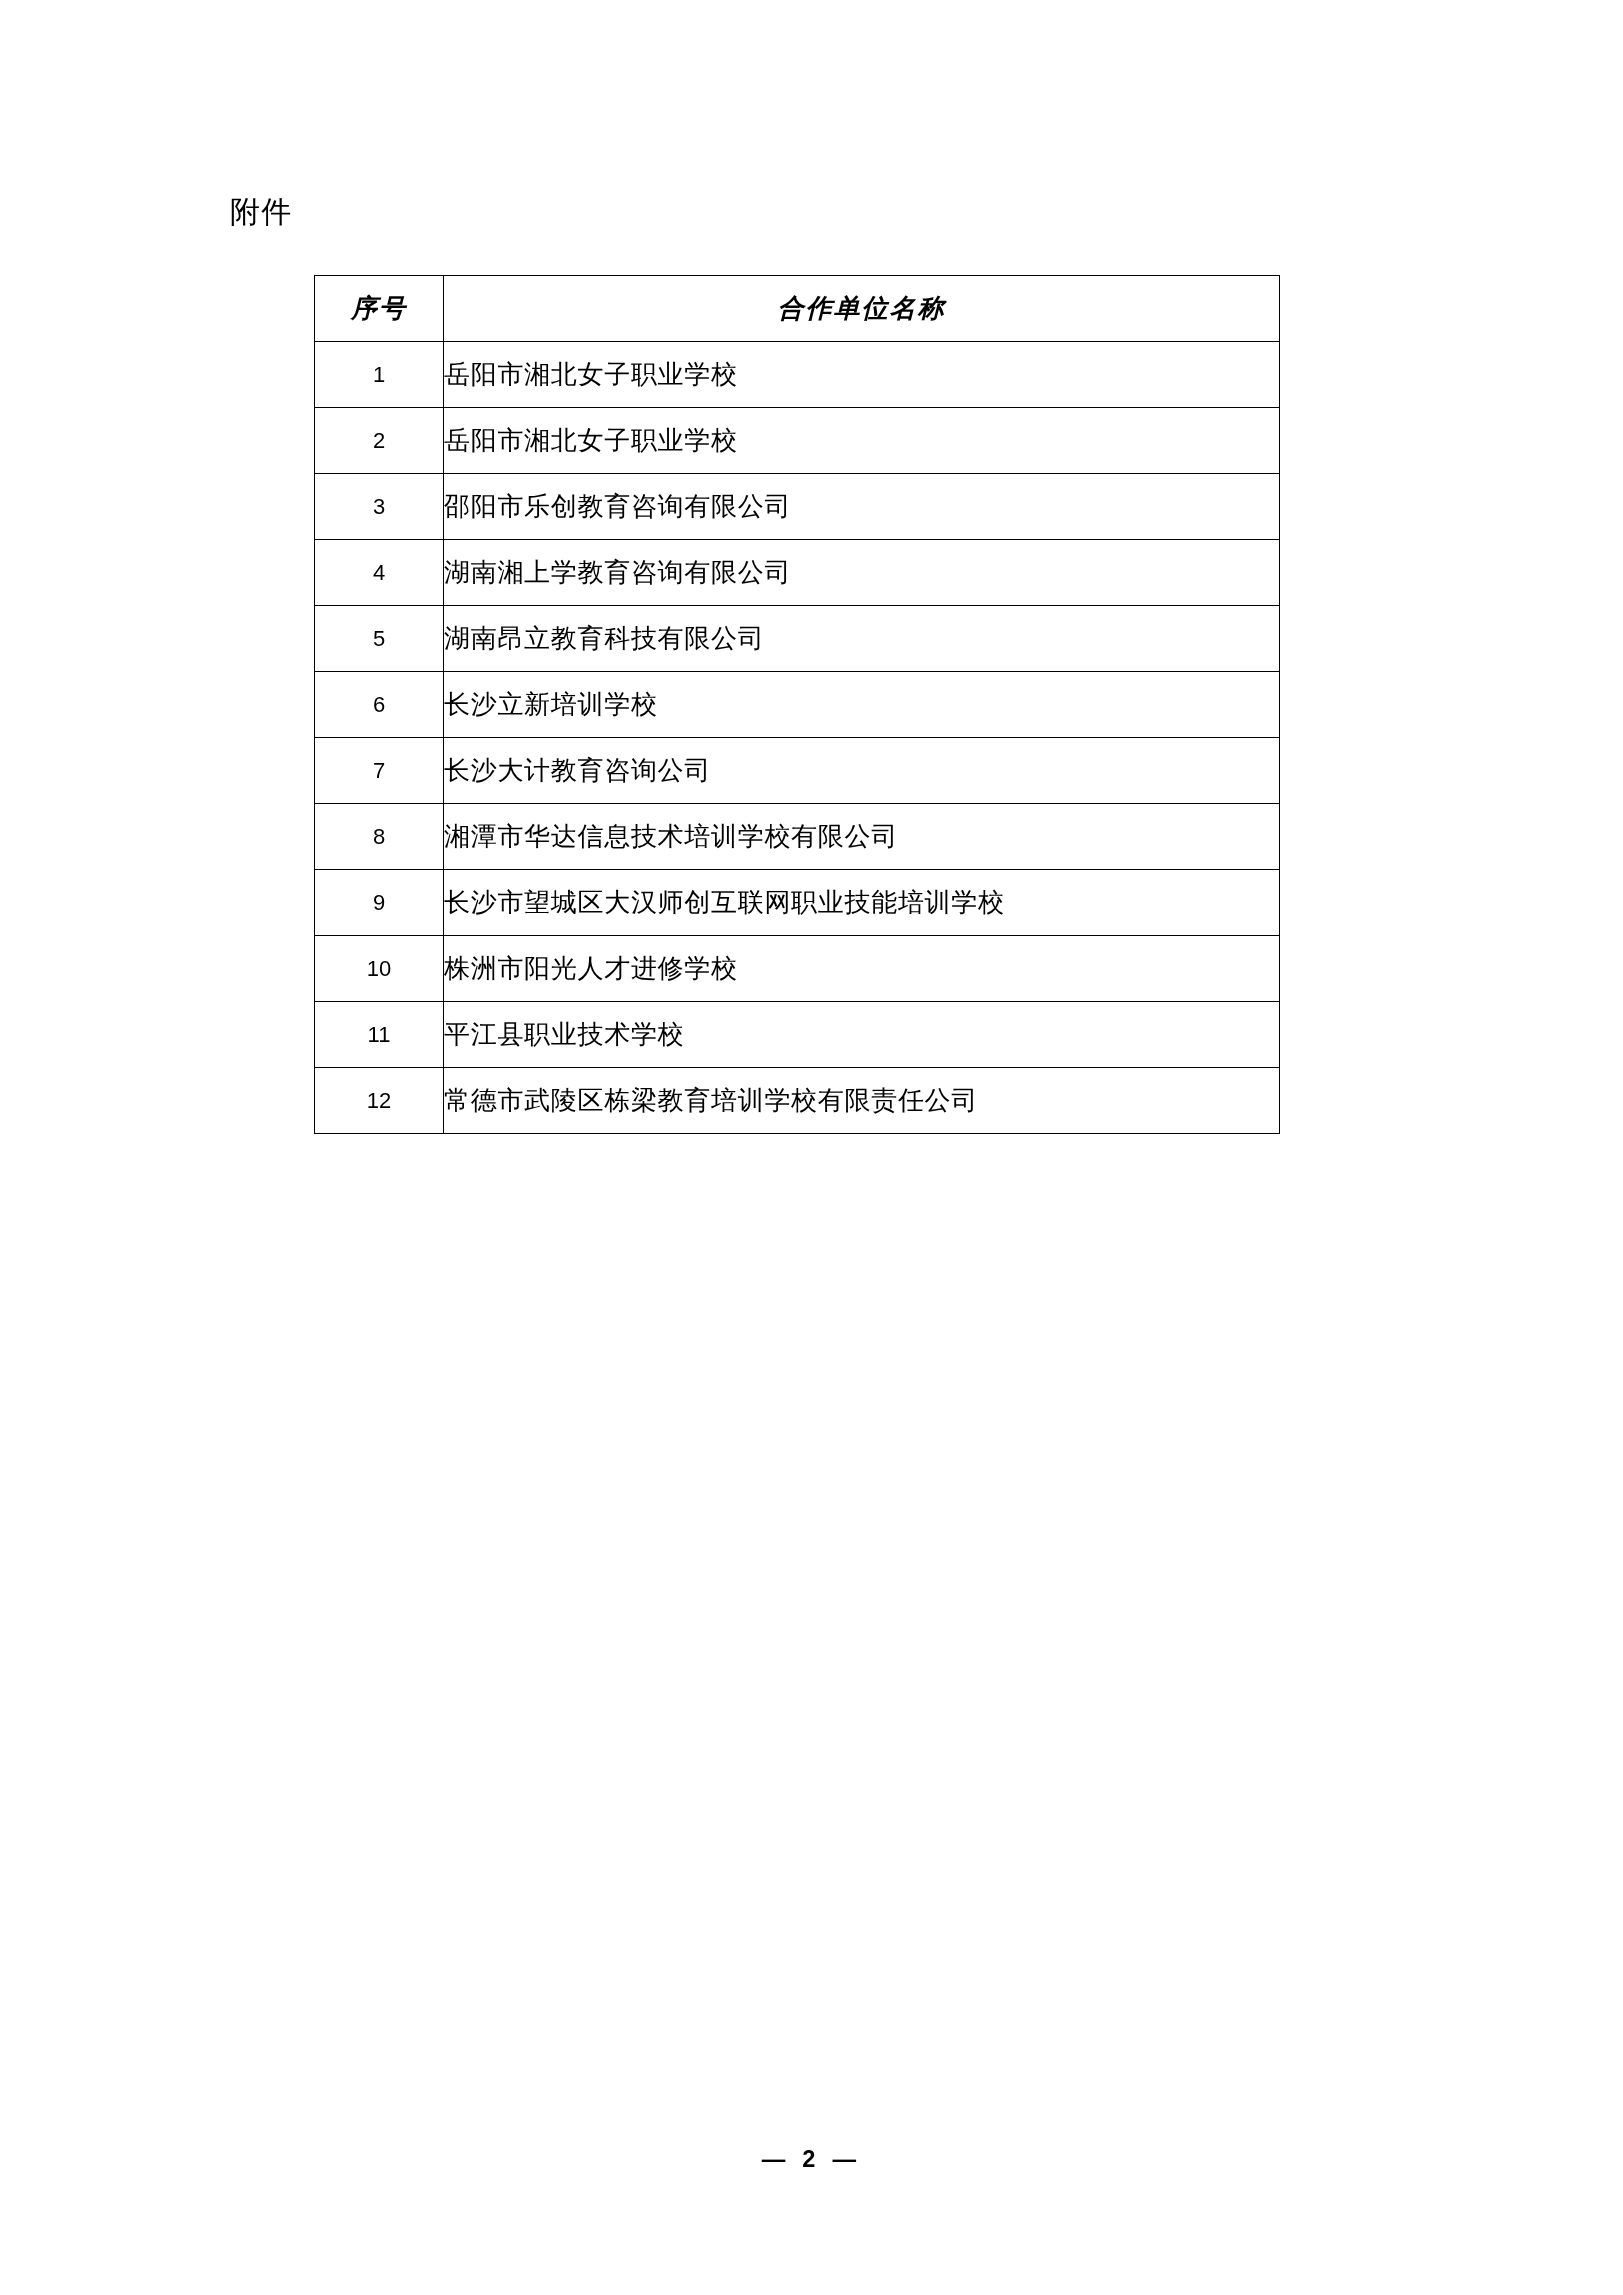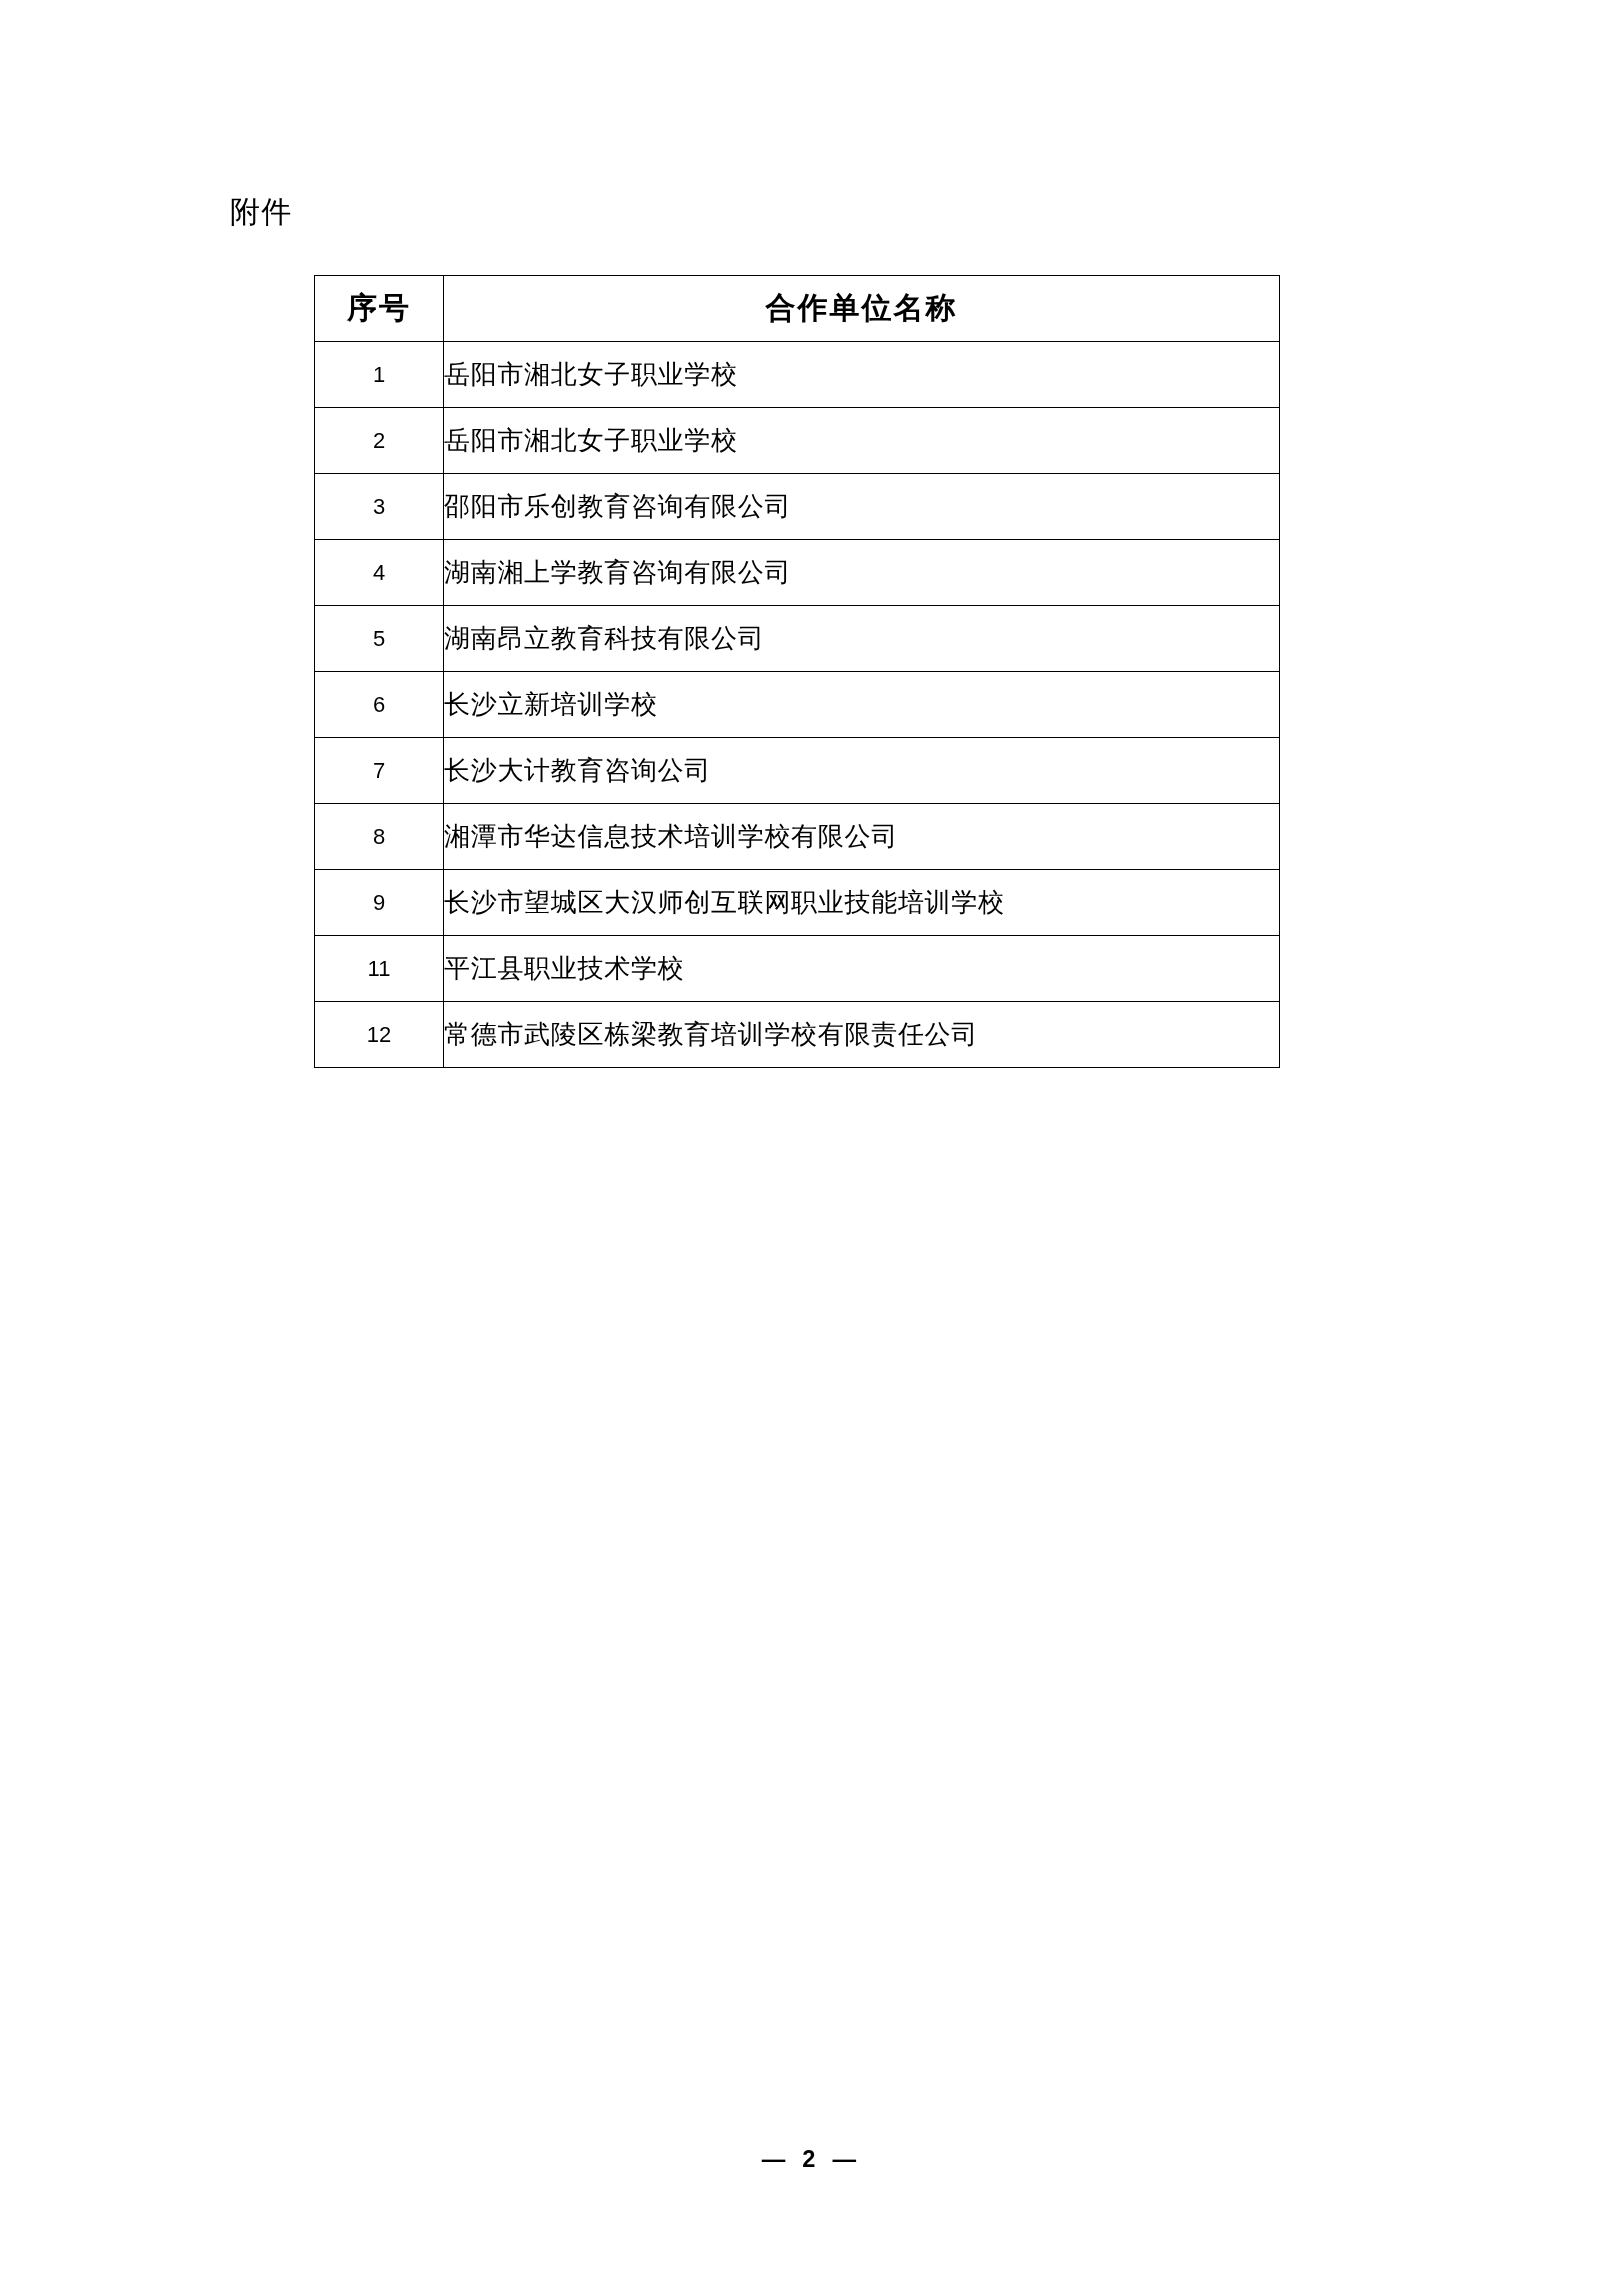--- a/index.html
+++ b/index.html
@@ -48,24 +48,25 @@
   table.data-table col.col-name { width: 836px; }
 
   table.data-table th,
   table.data-table td {
     border: 1.3px solid #000000;
     padding: 0;
     height: 65px;
     vertical-align: middle;
   }
   th.hdr-index, th.hdr-name {
-    font-size: 30px;
+    font-size: 26px;
     font-weight: 700;
     letter-spacing: 2px;
     font-family: "Liberation Sans", "DejaVu Sans", sans-serif;
+    font-style: italic;
   }
   td.cell-index {
     text-align: center;
     font-size: 22px;
     font-family: "Liberation Sans", "DejaVu Sans", sans-serif;
     font-weight: 400;
   }
   td.cell-name {
     text-align: left;
     font-size: 26px;
@@ -135,20 +136,24 @@
           </tr>
           <tr>
             <td class="cell-index">8</td>
             <td class="cell-name">湘潭市华达信息技术培训学校有限公司</td>
           </tr>
           <tr>
             <td class="cell-index">9</td>
             <td class="cell-name">长沙市望城区大汉师创互联网职业技能培训学校</td>
           </tr>
           <tr>
+            <td class="cell-index">10</td>
+            <td class="cell-name">株洲市阳光人才进修学校</td>
+          </tr>
+          <tr>
             <td class="cell-index">11</td>
             <td class="cell-name">平江县职业技术学校</td>
           </tr>
           <tr>
             <td class="cell-index">12</td>
             <td class="cell-name">常德市武陵区栋梁教育培训学校有限责任公司</td>
           </tr>
         </tbody>
     </table>
   </div>

